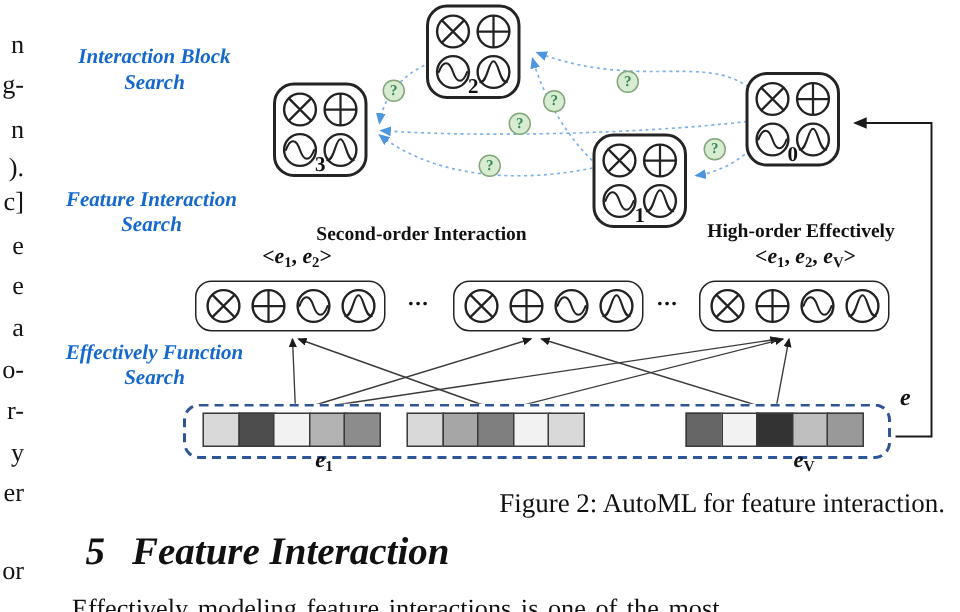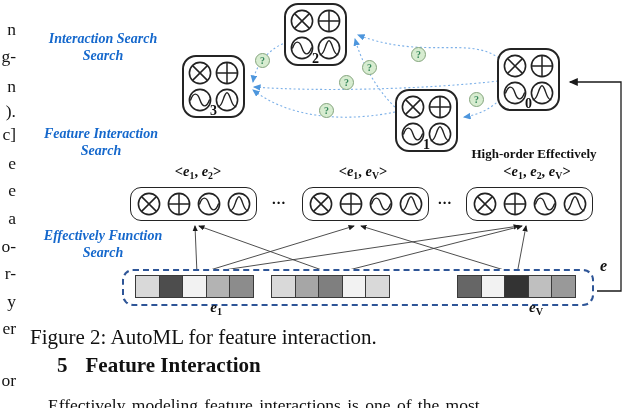--- a/index.html
+++ b/index.html
@@ -57,22 +57,22 @@
             border:2px dashed #2e5597;border-radius:11px;box-sizing:border-box;z-index:2;background:#fff;}
   .emb-group{position:absolute;top:275px;display:flex;z-index:3;}
   .g1{left:135px}.g2{left:271px}.g3{left:457px}
   .cell{width:25px;height:23px;border:1.5px solid #3a3a3a;box-sizing:border-box;margin-left:-1.5px;}
   .cell:first-child{margin-left:0;}
   .emb-label{position:absolute;top:299px;width:60px;text-align:right;font-weight:bold;font-size:15px;z-index:3;}
   .el1{left:162px}.el2{left:297px}.el3{left:483px}
   .vec-label{position:absolute;left:600px;top:257px;font-weight:bold;font-style:italic;font-size:16px;z-index:3;}
 
   
-  .caption{position:absolute;left:30px;top:325px;width:600px;text-align:left;font-size:21px;}
-  .heading{position:absolute;left:57px;top:353px;font-weight:bold;font-size:21px;}
+  .caption{position:absolute;left:30px;top:325px;width:600px;text-align:right;font-size:18px;}
+  .heading{position:absolute;left:57px;top:353px;font-weight:bold;font-size:26px;font-style:italic;}
   .heading .h-title{margin-left:18px;}
   .body-line{position:absolute;left:48px;top:395px;width:600px;font-size:17.5px;word-spacing:2px;white-space:nowrap;}
 
   .overlay{position:absolute;left:0;top:0;z-index:1;pointer-events:none;}
   .defs-holder{position:absolute;width:0;height:0;overflow:hidden;}
 </style>
 </head>
 <body>
 
 <div id="page">
@@ -138,21 +138,21 @@
   <span class="frag frag5">e</span>
   <span class="frag frag6">e</span>
   <span class="frag frag7">a</span>
   <span class="frag frag8">o-</span>
   <span class="frag frag9">r-</span>
   <span class="frag frag10">y</span>
   <span class="frag frag11">er</span>
   <span class="frag frag12">or</span>
 
   <div class="blue-label blue1">
-    <div>Interaction Search</div>
+    <div>Interaction Block</div>
     <div>Search</div>
   </div>
   <div class="blue-label blue2">
     <div>Feature Interaction</div>
     <div>Search</div>
   </div>
   <div class="blue-label blue3">
     <div>Effectively Function</div>
     <div>Search</div>
   </div>
@@ -194,23 +194,23 @@
     <span class="block-num">0</span>
   </div>
 
   <span class="qbadge q1">?</span>
   <span class="qbadge q2">?</span>
   <span class="qbadge q3">?</span>
   <span class="qbadge q4">?</span>
   <span class="qbadge q5">?</span>
   <span class="qbadge q6">?</span>
 
+  <div class="row-label rl-second">Second-order Interaction</div>
   <div class="row-label rl-high">High-order Effectively</div>
   <div class="tuple tu1"><span>&lt;</span><span class="run-i">e</span><sub>1</sub><span>, </span><span class="run-i">e</span><sub>2</sub><span>&gt;</span></div>
-  <div class="tuple tu2"><span>&lt;</span><span class="run-i">e</span><sub>1</sub><span>, </span><span class="run-i">e</span><sub>V</sub><span>&gt;</span></div>
   <div class="tuple tu3"><span>&lt;</span><span class="run-i">e</span><sub>1</sub><span>, </span><span class="run-i">e</span><sub>2</sub><span>, </span><span class="run-i">e</span><sub>V</sub><span>&gt;</span></div>
 
   <div class="fn-box fn1">
     <svg width="122" height="28" viewBox="0 0 122 28">
       <use href="#op-multiply" xlink:href="#op-multiply" x="4" y="2"></use>
       <use href="#op-plus" xlink:href="#op-plus" x="34" y="2"></use>
       <use href="#op-sine" xlink:href="#op-sine" x="64" y="2"></use>
       <use href="#op-peak" xlink:href="#op-peak" x="94" y="2"></use>
     </svg>
   </div>

